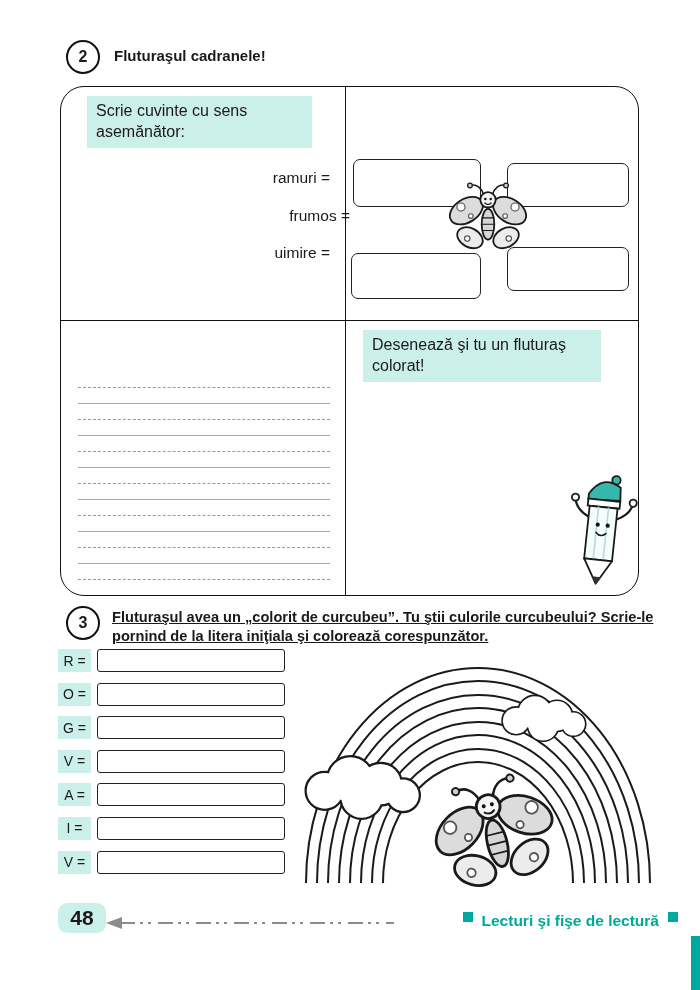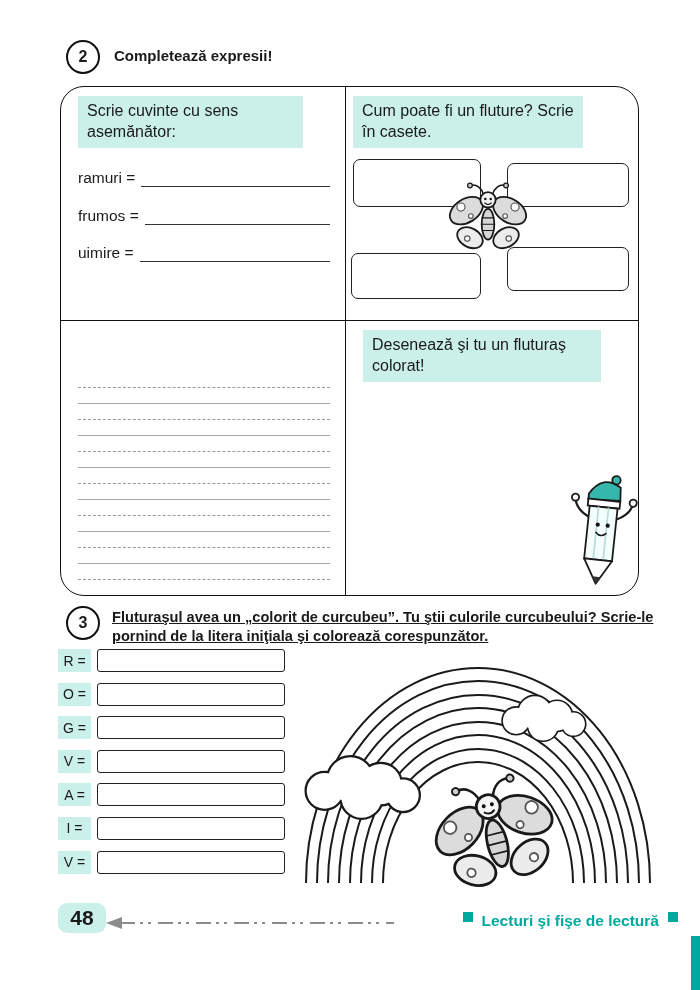--- a/index.html
+++ b/index.html
@@ -10,26 +10,26 @@
       display:flex;align-items:center;justify-content:center;font-weight:bold;font-size:16px;background:#fff;}
   .ex-title{position:absolute;font-weight:bold;font-size:15px;}
 
   
   .quad-box{position:absolute;left:60px;top:86px;width:577px;height:508px;
       border:1.6px solid #111;border-radius:24px;}
   .vdiv{position:absolute;left:284px;top:0;height:100%;width:0;border-left:1.5px solid #111;}
   .hdiv{position:absolute;top:233px;left:0;width:100%;height:0;border-top:1.5px solid #111;}
 
   .hl{position:absolute;background:#cbf0e9;padding:5px 9px;font-size:16px;line-height:1.3;}
-  #q1-head{left:17px;top:9px;width:207px;}
+  #q1-head{left:26px;top:9px;width:207px;}
   #q2-head{left:292px;top:9px;width:212px;}
   #q3-head{left:17px;top:243px;width:232px;}
   #q4-head{left:302px;top:243px;width:220px;}
 
-  .word-row{position:absolute;left:17px;width:252px;display:flex;align-items:flex-end;gap:6px;font-size:15.5px;}
+  .word-row{position:absolute;left:17px;width:252px;display:flex;align-items:flex-end;gap:6px;font-size:15.5px;flex-direction:column;}
   .word-line{flex:1;border-bottom:1.3px solid #333;height:15px;}
 
   .abox{position:absolute;border:1.5px solid #222;border-radius:7px;background:#fff;}
   #abox1{left:292px;top:72px;width:126px;height:46px;}
   #abox2{left:446px;top:76px;width:120px;height:42px;}
   #abox3{left:290px;top:166px;width:128px;height:44px;}
   #abox4{left:446px;top:160px;width:120px;height:42px;}
 
   .wlines{position:absolute;left:17px;top:300px;width:252px;}
   .wline{height:0;margin-bottom:15px;}
@@ -104,41 +104,40 @@
             <circle cx="92" cy="44" r="14"></circle>
           <circle cx="55" cy="46" r="18"></circle>
         </g>
       </g>
     </defs>
   </svg>
 
   <div class="circle-num" style="left:66px;top:40px;">
     <span>2</span>
   </div>
-  <div class="ex-title" style="left:114px;top:47px;">Completează expresii!</div>
+  <div class="ex-title" style="left:114px;top:47px;">Fluturaşul cadranele!</div>
 
   <div class="quad-box">
     <div class="vdiv"></div>
     <div class="hdiv"></div>
 
     <div class="hl" id="q1-head">Scrie cuvinte cu sens asemănător:</div>
     <div class="word-row" style="top:82px;">
       <span>ramuri =</span>
       <span class="word-line"></span>
     </div>
-    <div class="word-row" style="top:120px;">
+    <div class="word-row" style="top:120px;margin-left:20px;">
       <span>frumos =</span>
       <span class="word-line"></span>
     </div>
     <div class="word-row" style="top:157px;">
       <span>uimire =</span>
       <span class="word-line"></span>
     </div>
 
-    <div class="hl" id="q2-head">Cum poate fi un fluture? Scrie în casete.</div>
     <div class="abox" id="abox1"></div>
     <div class="abox" id="abox2"></div>
     <div class="abox" id="abox3"></div>
     <div class="abox" id="abox4"></div>
     <svg class="bfly-small" width="98" height="98" viewBox="0 0 100 100">
       <use href="#bfly" transform="translate(4,4) scale(0.92)"></use>
     </svg>
 
     <div class="wlines">
       <div class="wline dash"></div>

